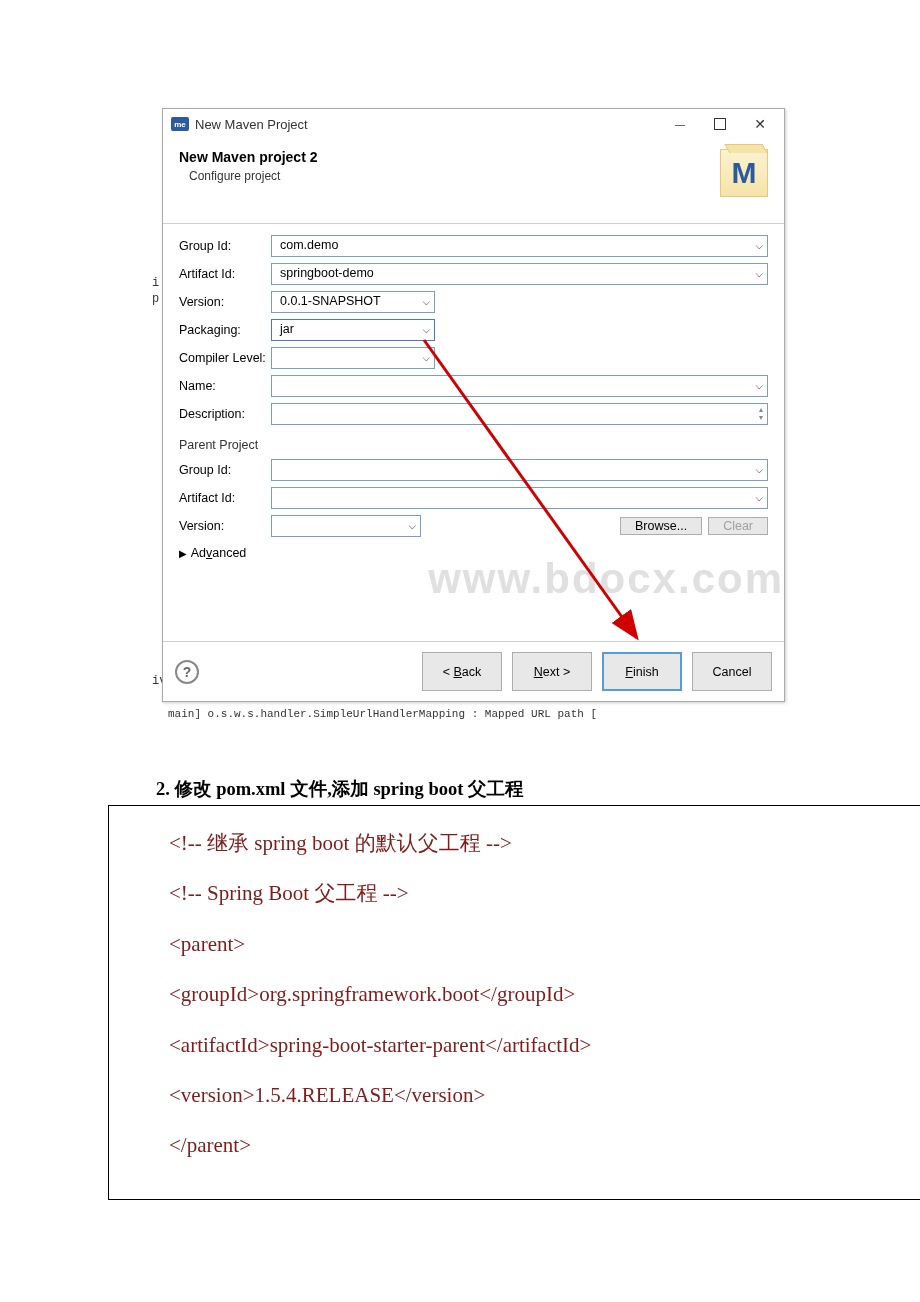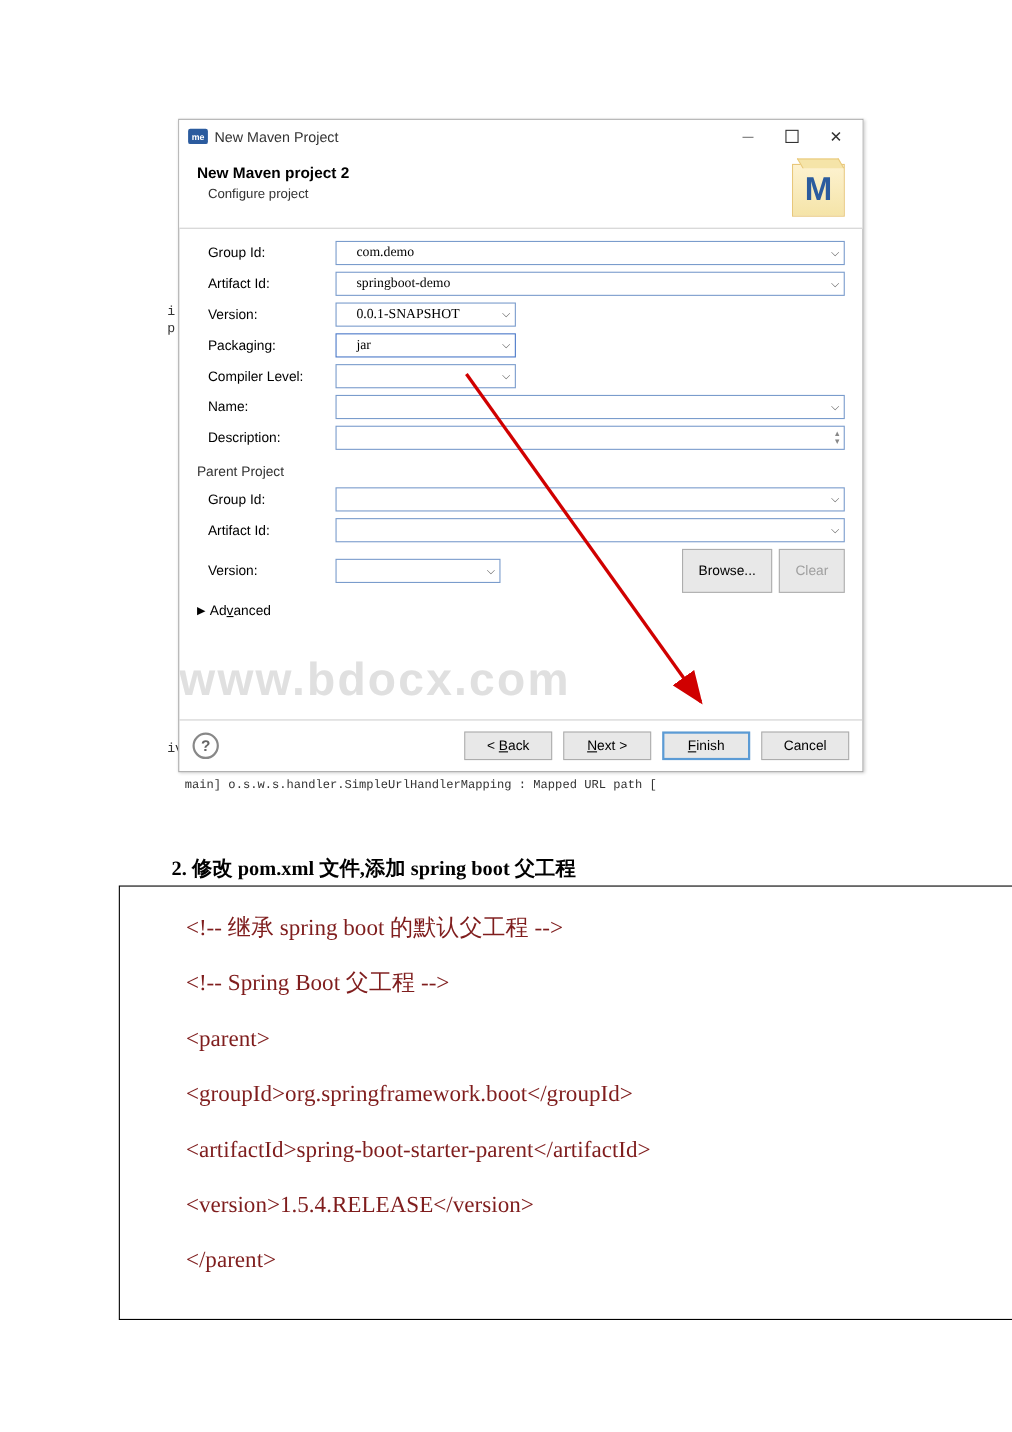--- a/index.html
+++ b/index.html
@@ -54,21 +54,21 @@
     font-size: 13px;
     cursor: pointer;
   }
   .titlebar .win-btn.min::after { content:"—"; font-size:10px;}
   .titlebar .win-btn.max { }
   .titlebar .win-btn.max::after {
     content:""; display:block; width:10px; height:10px; border:1px solid #333;
   }
   .titlebar .win-btn.close::after { content:"✕"; font-size:14px;}
   .banner {
-    padding: 10px 16px 10px 16px;
+    padding: 10px 16px 26px 16px;
     border-bottom: 1px solid #d0d0d0;
     display: flex;
     align-items: flex-start;
     background: #fff;
   }
   .banner .left { flex:1; }
   .banner h3 { font-size: 14px; font-weight: bold; margin-bottom: 4px;}
   .banner .sub { font-size: 12px; color: #333; margin-left: 10px;}
   .banner .logo {
     width: 48px; height: 48px; border:1px solid #e8c77a;
@@ -88,67 +88,66 @@
     overflow: hidden;
     font-size: 12.5px;
     position: relative;
   }
   .section-label { padding: 4px 6px; color:#333; }
   .row {
     display:flex;
     align-items:center;
     padding: 3px 6px;
   }
-  .row label { width: 92px; margin-left: 10px; }
+  .row label { width: 92px; }
   .row .field {
     flex:1;
     display:flex;
     align-items:center;
     gap:6px;
   }
   .combo, .txt {
     height: 22px;
     border:1px solid #7a9ccc;
-    padding: 2px 18px;
+    padding: 2px 8px;
     font-size: 12.5px;
-    font-family: Liberation Serif, serif;
+    font-family: Liberation Sans, sans-serif;
     background:#fff;
-    margin-left:24px;
   }
   .combo { position:relative; padding-right:20px; }
   .combo .caret {
     position:absolute; right:4px; top:50%; transform:translateY(-50%);
     font-size:10px; color:#555; pointer-events:none;
   }
   .combo.full, .txt.full { width:100%; }
   .combo.w164 { width:164px; }
   .spinner { position:relative; }
   .spinner .spin {
     position:absolute; right:4px; top:2px; font-size:8px; line-height:8px; color:#888;
     display:flex; flex-direction:column; pointer-events:none;
   }
   .btn {
-    height: 40px;
+    height: 18px;
     padding: 0 14px;
     border:1px solid #adadad;
     background:#e8e8e8;
     font-size:12.5px;
     cursor:pointer;
     font-family:inherit;
   }
   .btn:disabled { color:#a0a0a0; cursor:default;text-align:right;}
   .advanced {
     padding:6px 6px; cursor:pointer; display:flex; align-items:center; gap:4px;
   }
   .advanced .tri { font-size:10px; }
   .advanced u { text-decoration:underline; }
   .watermark {
     position:absolute;
-    bottom:12px; left:0; width:100%;
-    text-align:left;
+    bottom:38px; left:0; width:100%;
+    text-align:right;
     font-size:42px;
     font-weight:bold;
     color:#e0e0e0;
     letter-spacing:2px;
     pointer-events:none;
     user-select:none;
   }
   .bottom-bar {
     border-top:1px solid #d0d0d0;
     display:flex;
@@ -156,21 +155,21 @@
     padding:10px 12px;
     gap:10px;
   }
   .bottom-bar .help {
     width:24px; height:24px; border:2px solid #888; border-radius:50%;
     display:flex; align-items:center; justify-content:center;
     color:#666; font-weight:bold; font-size:14px; cursor:pointer;
   }
   .bottom-bar .spacer { flex:1; }
   .bottom-bar .wiz-btn {
-    min-width:80px; height:26px; border:1px solid #adadad;
+    min-width:80px; height:39px; border:1px solid #adadad;
     background:#e8e8e8; font-size:12.5px; cursor:pointer; font-family:inherit;
     padding:0 10px;
   }
   .bottom-bar .wiz-btn.default { border:2px solid #5b9bd5;text-align:center; }
   .annotation-line {
     position:absolute;
     pointer-events:none;
     z-index:10;
   }
   .frag-left {

